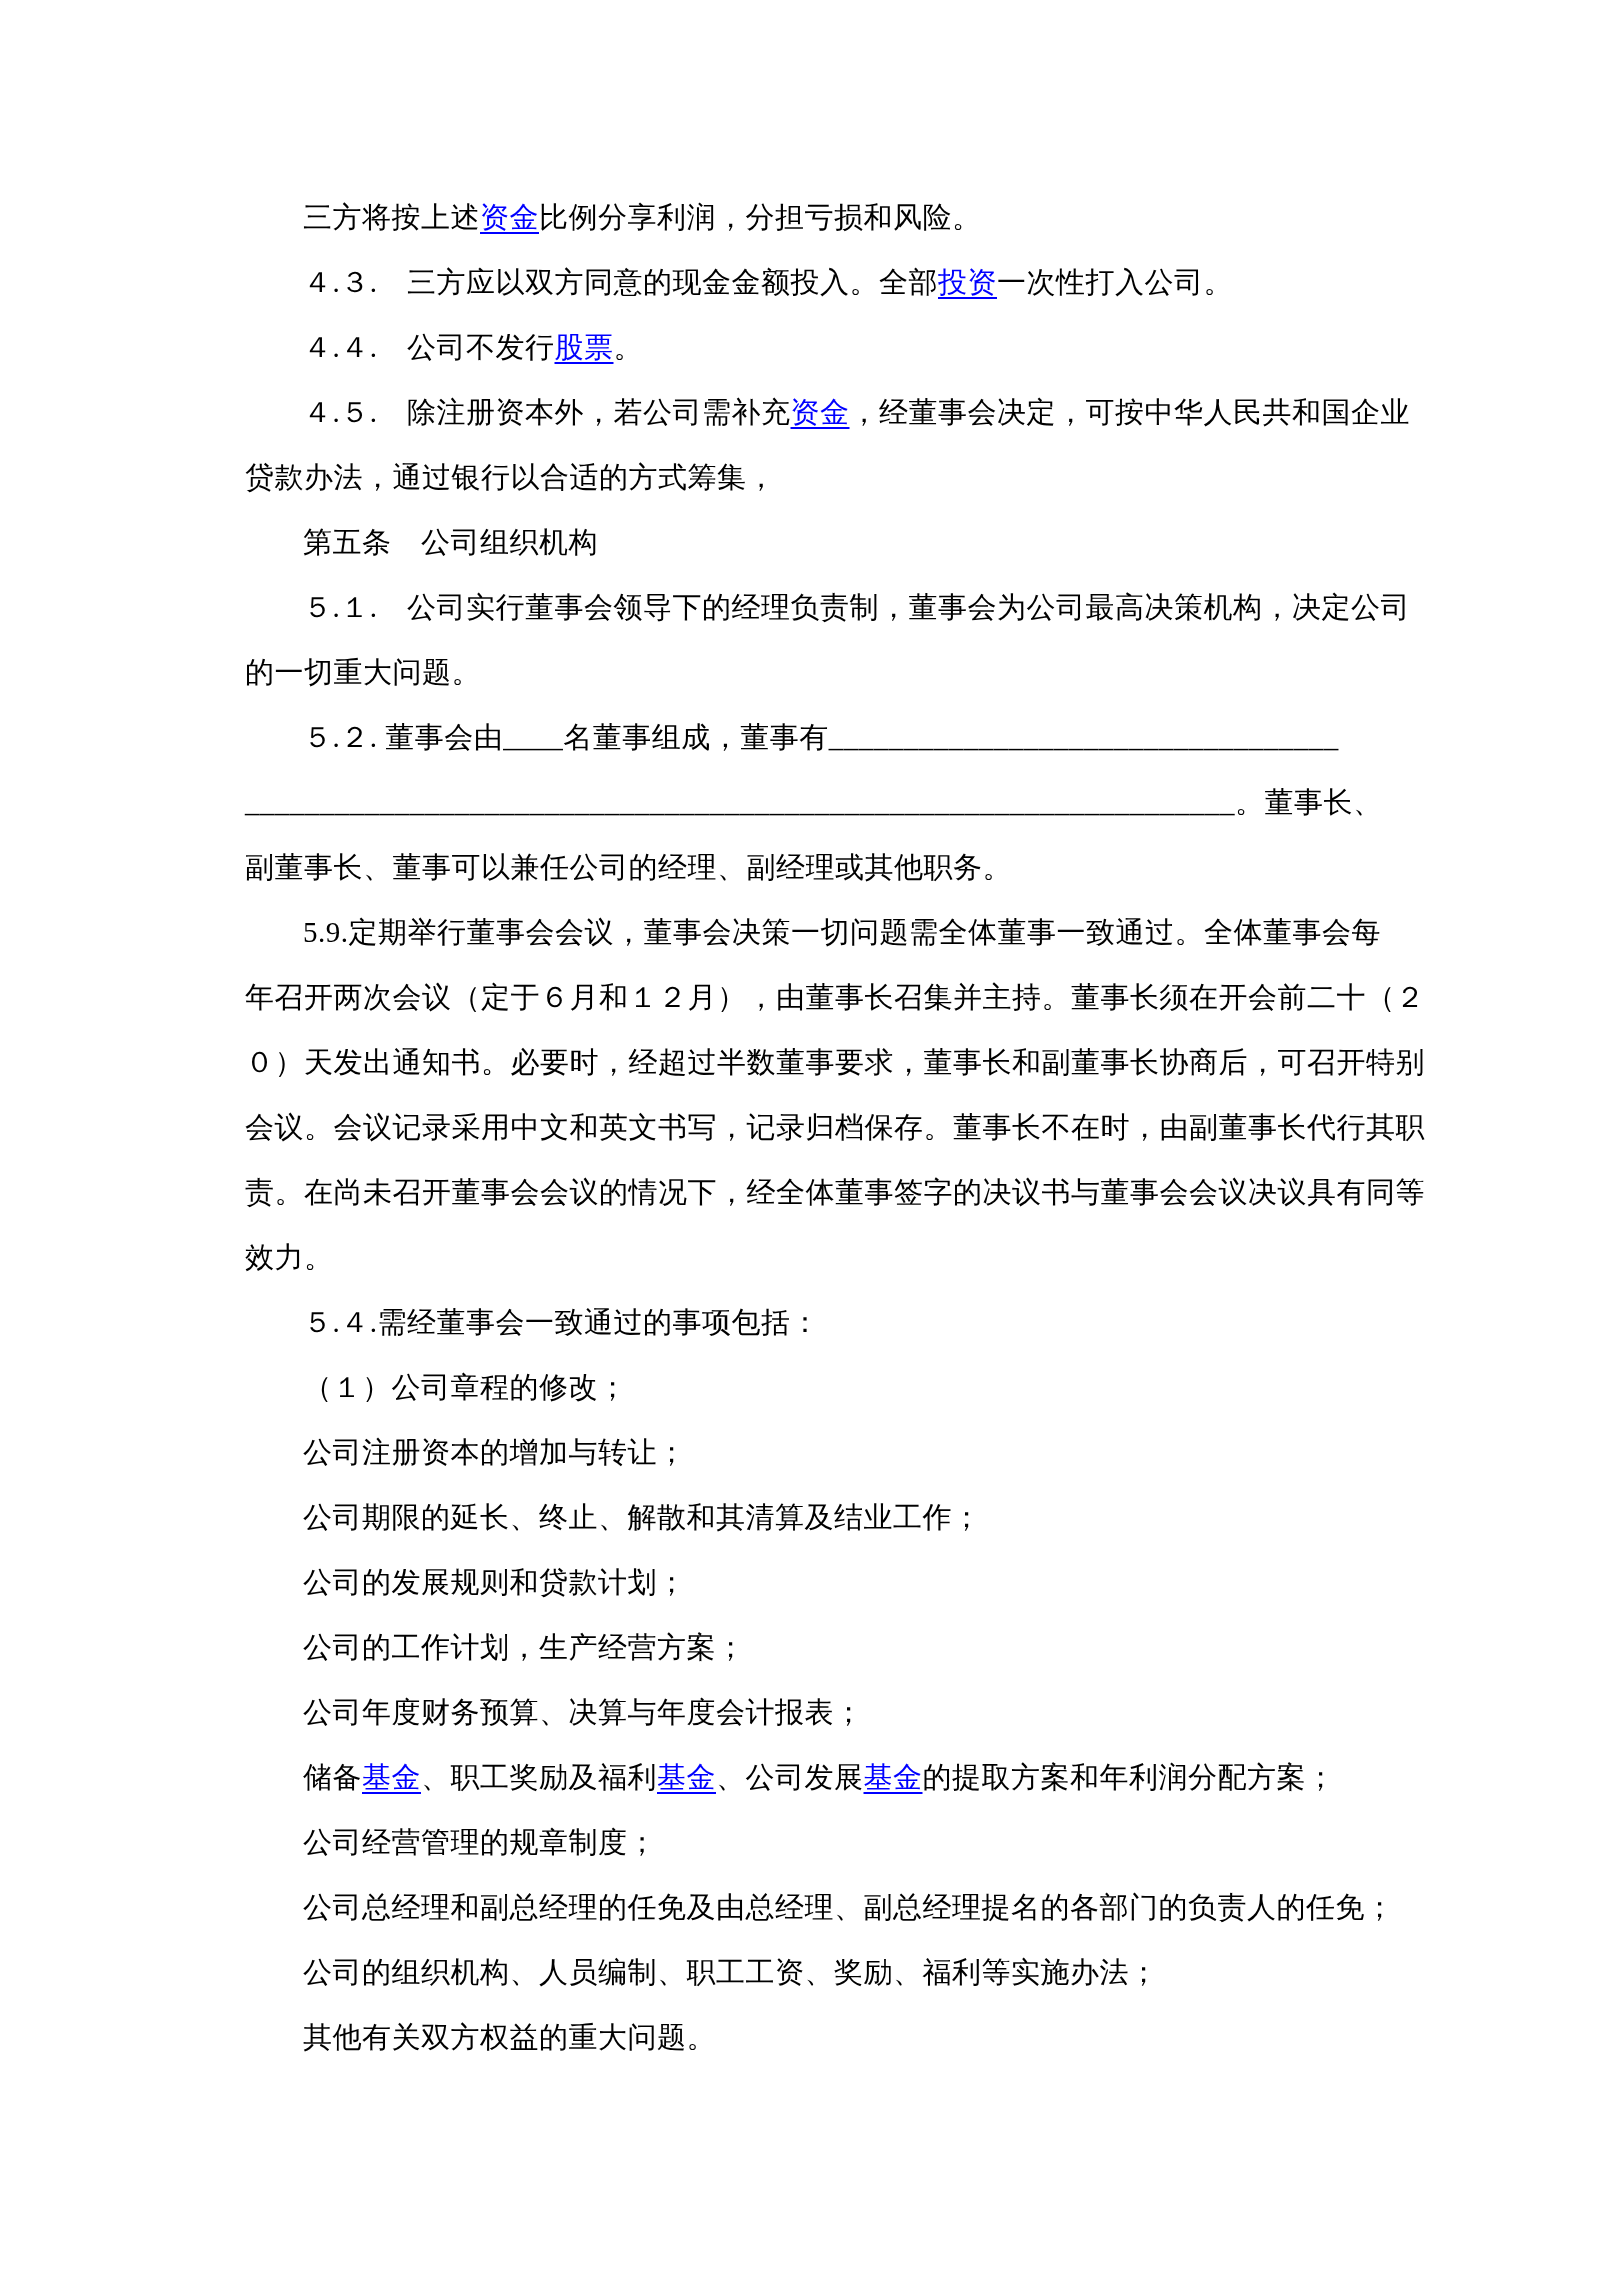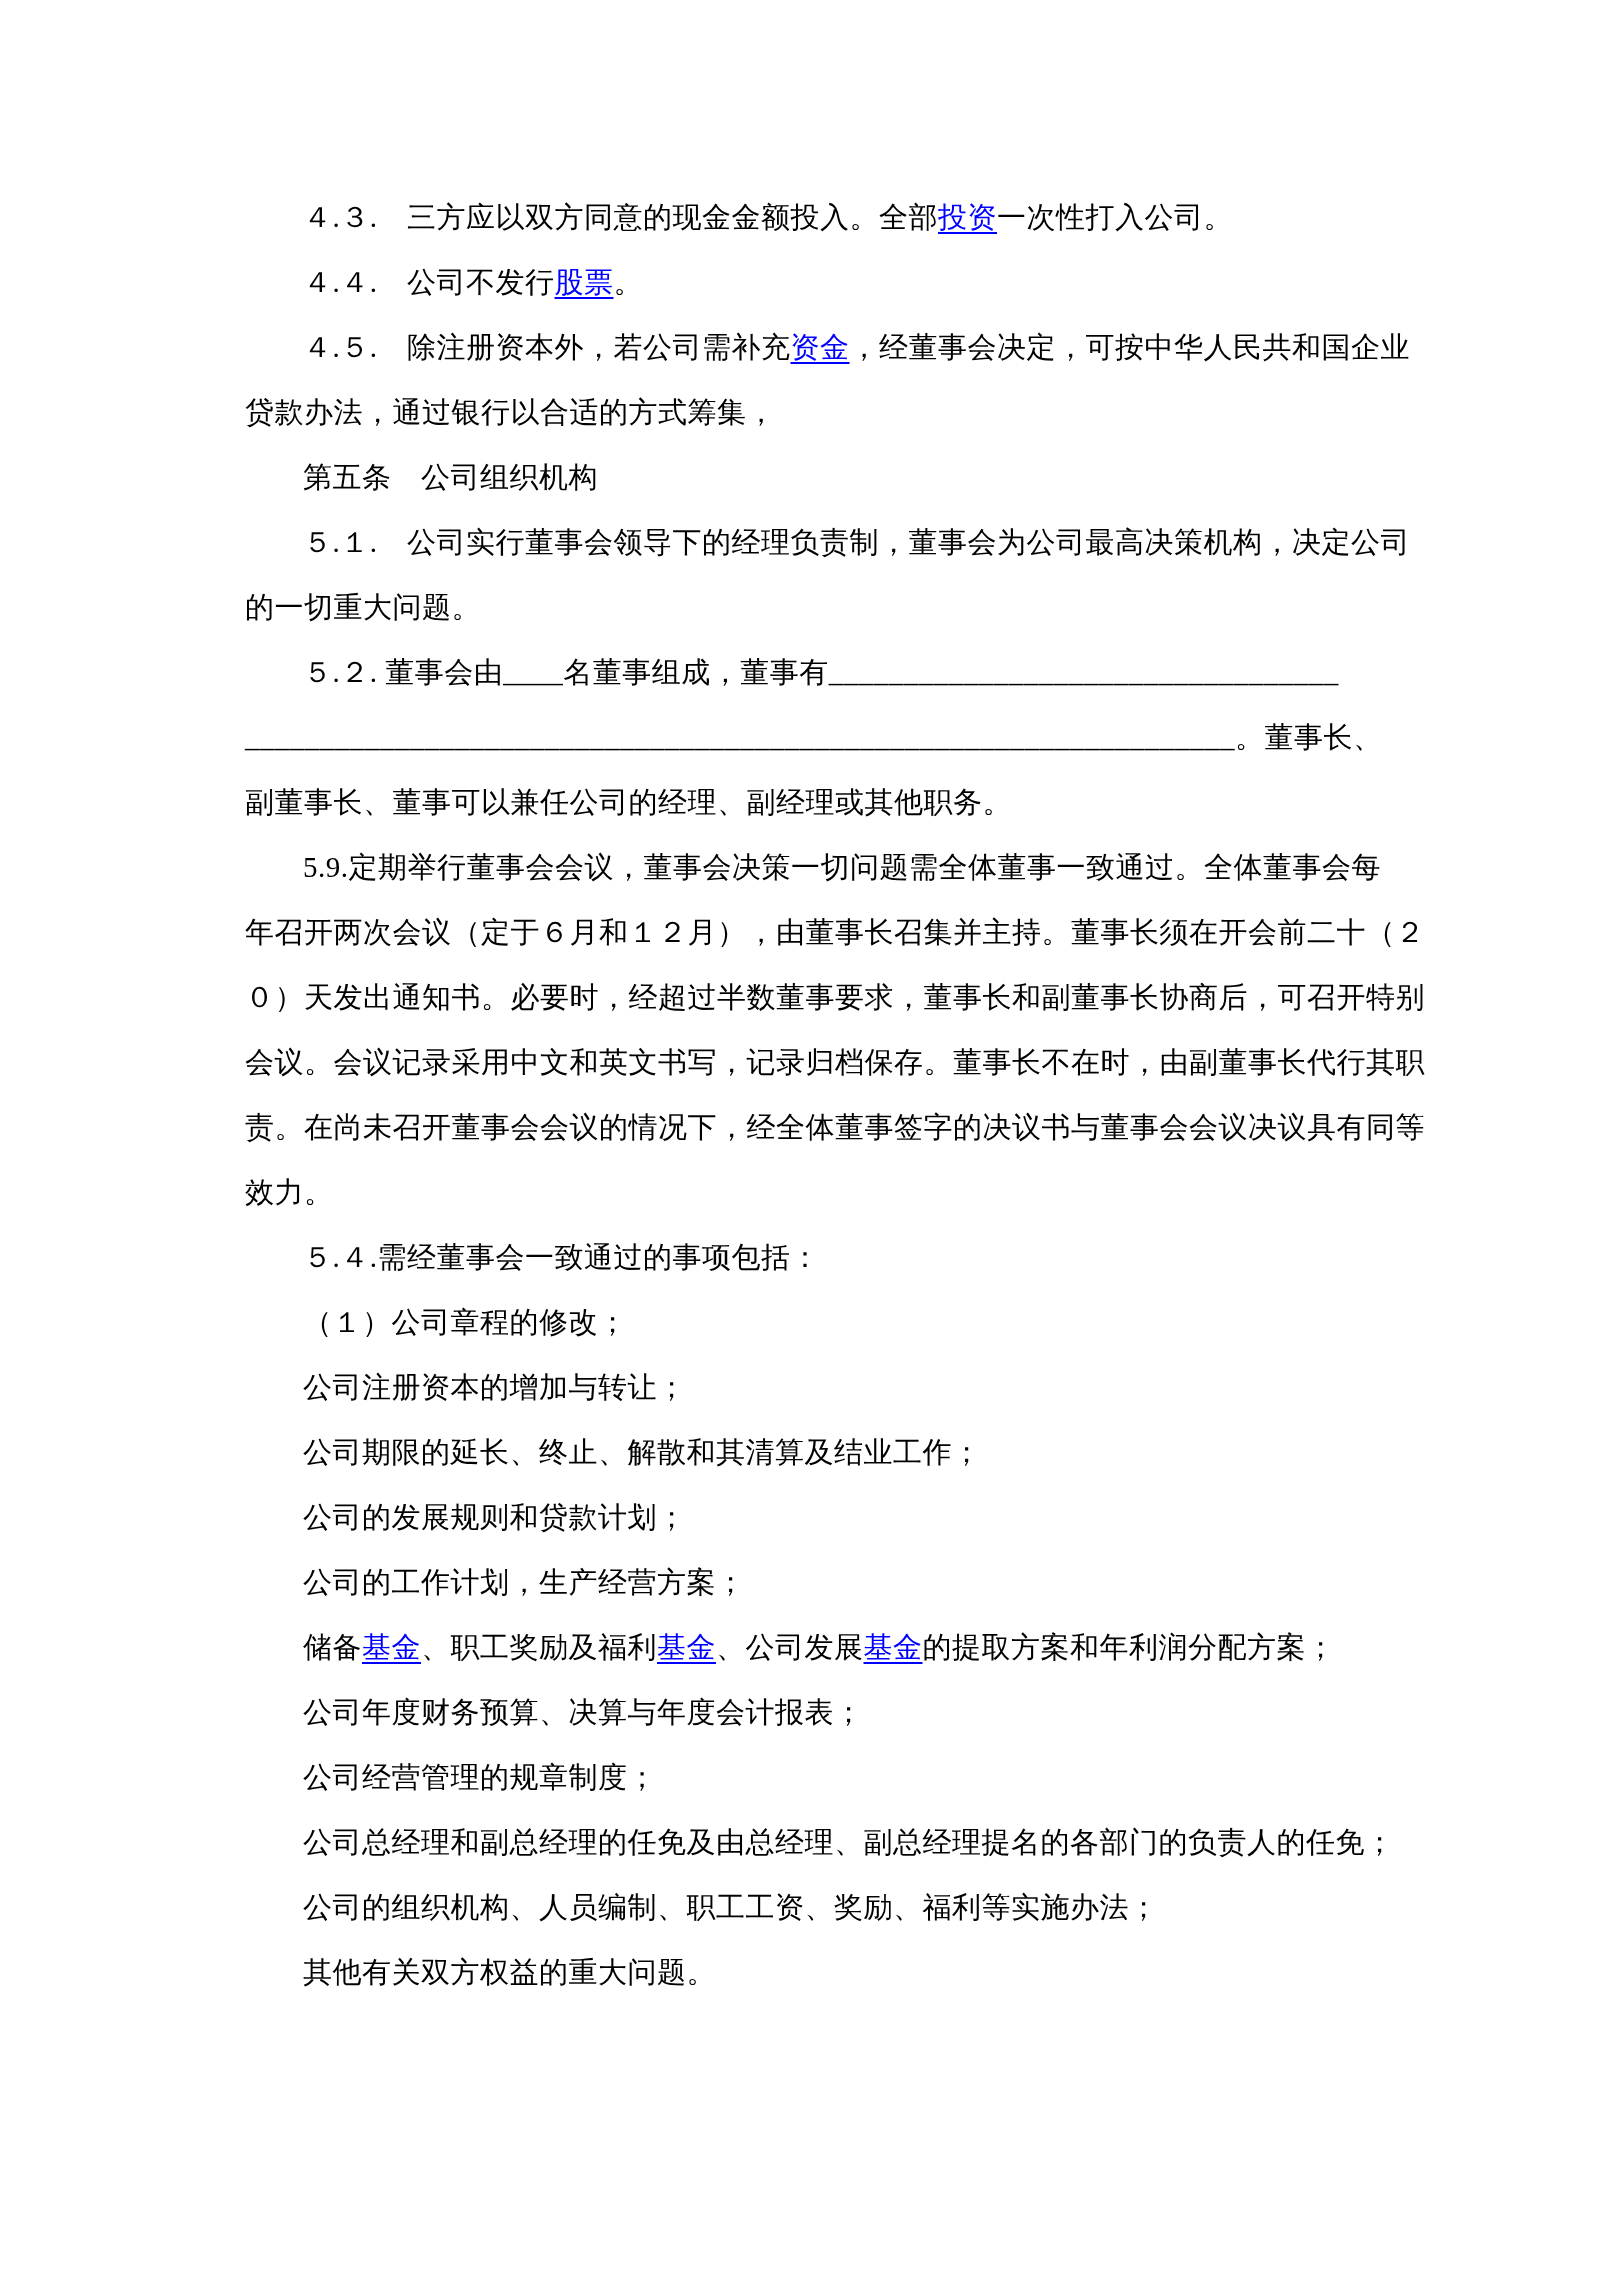--- a/index.html
+++ b/index.html
@@ -31,20 +31,21 @@
     text-underline-offset: 4.5px;
     cursor: pointer;
   }
   .seg { letter-spacing: 0.5px; }
 </style>
 </head>
 <body>
 
 <div class="page">
   <div class="doc-content" id="doc-content">
+      <div class="text-line indent"><span class="seg">三方将按上述</span><a class="doc-hyperlink seg" href="#">资金</a><span class="seg">比例分享利润，分担亏损和风险。</span></div>
       <div class="text-line indent"><span class="seg">４.３.　三方应以双方同意的现金金额投入。全部</span><a class="doc-hyperlink seg" href="#">投资</a><span class="seg">一次性打入公司。</span></div>
       <div class="text-line indent"><span class="seg">４.４.　公司不发行</span><a class="doc-hyperlink seg" href="#">股票</a><span class="seg">。</span></div>
       <div class="text-line indent"><span class="seg">４.５.　除注册资本外，若公司需补充</span><a class="doc-hyperlink seg" href="#">资金</a><span class="seg">，经董事会决定，可按中华人民共和国企业</span></div>
       <div class="text-line"><span class="seg">贷款办法，通过银行以合适的方式筹集，</span></div>
       <div class="text-line indent"><span class="seg">第五条　公司组织机构</span></div>
       <div class="text-line indent"><span class="seg">５.１.　公司实行董事会领导下的经理负责制，董事会为公司最高决策机构，决定公司</span></div>
       <div class="text-line"><span class="seg">的一切重大问题。</span></div>
       <div class="text-line indent"><span class="seg">５.２. 董事会由____名董事组成，董事有__________________________________</span></div>
       <div class="text-line"><span class="seg">__________________________________________________________________。董事长、</span></div>
       <div class="text-line"><span class="seg">副董事长、董事可以兼任公司的经理、副经理或其他职务。</span></div>
@@ -53,21 +54,21 @@
       <div class="text-line"><span class="seg">０）天发出通知书。必要时，经超过半数董事要求，董事长和副董事长协商后，可召开特别</span></div>
       <div class="text-line"><span class="seg">会议。会议记录采用中文和英文书写，记录归档保存。董事长不在时，由副董事长代行其职</span></div>
       <div class="text-line"><span class="seg">责。在尚未召开董事会会议的情况下，经全体董事签字的决议书与董事会会议决议具有同等</span></div>
       <div class="text-line"><span class="seg">效力。</span></div>
       <div class="text-line indent"><span class="seg">５.４.需经董事会一致通过的事项包括：</span></div>
       <div class="text-line indent"><span class="seg">（１）公司章程的修改；</span></div>
       <div class="text-line indent"><span class="seg">公司注册资本的增加与转让；</span></div>
       <div class="text-line indent"><span class="seg">公司期限的延长、终止、解散和其清算及结业工作；</span></div>
       <div class="text-line indent"><span class="seg">公司的发展规则和贷款计划；</span></div>
       <div class="text-line indent"><span class="seg">公司的工作计划，生产经营方案；</span></div>
+      <div class="text-line indent"><span class="seg">公司年度财务预算、决算与年度会计报表；</span></div>
       <div class="text-line indent"><span class="seg">储备</span><a class="doc-hyperlink seg" href="#">基金</a><span class="seg">、职工奖励及福利</span><a class="doc-hyperlink seg" href="#">基金</a><span class="seg">、公司发展</span><a class="doc-hyperlink seg" href="#">基金</a><span class="seg">的提取方案和年利润分配方案；</span></div>
-      <div class="text-line indent"><span class="seg">公司年度财务预算、决算与年度会计报表；</span></div>
       <div class="text-line indent"><span class="seg">公司经营管理的规章制度；</span></div>
       <div class="text-line indent"><span class="seg">公司总经理和副总经理的任免及由总经理、副总经理提名的各部门的负责人的任免；</span></div>
       <div class="text-line indent"><span class="seg">公司的组织机构、人员编制、职工工资、奖励、福利等实施办法；</span></div>
       <div class="text-line indent"><span class="seg">其他有关双方权益的重大问题。</span></div>
     </div>
 </div>
 
 
 </body></html>

